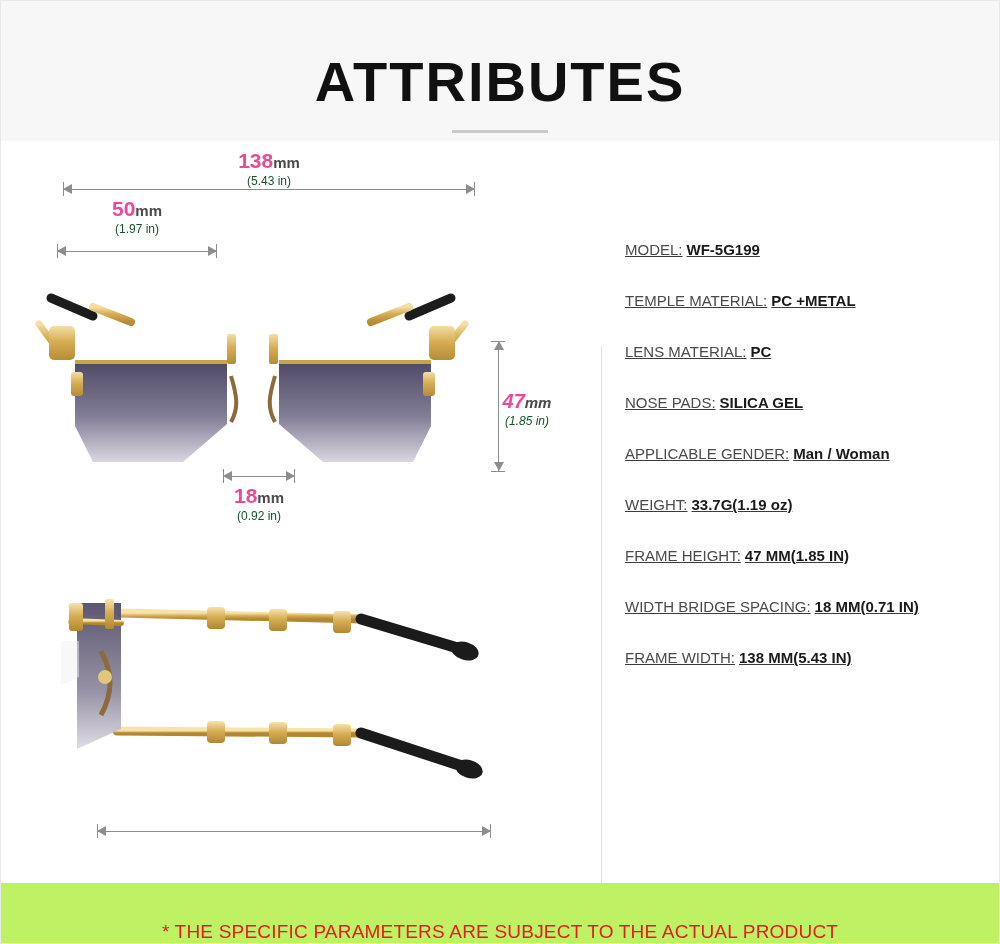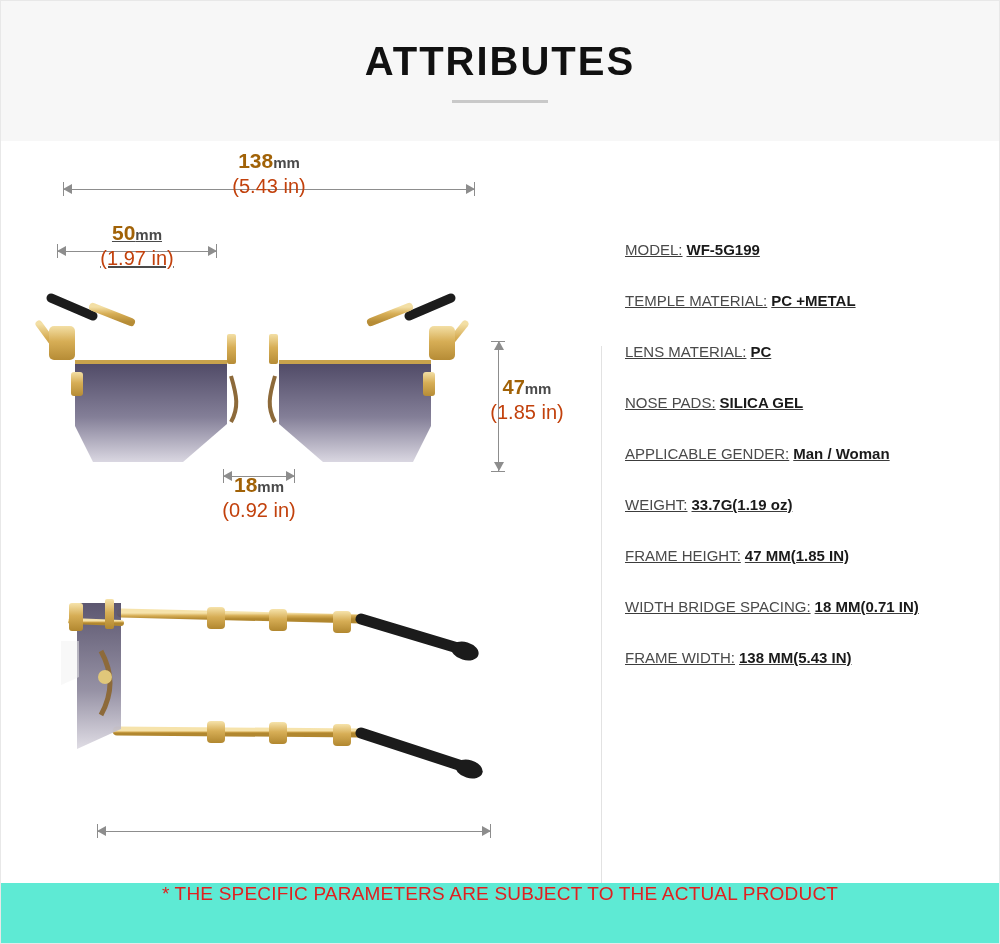--- a/index.html
+++ b/index.html
@@ -24,23 +24,23 @@
   
   .header {
     position: absolute;
     left: 0; top: 0;
     width: 100%;
     height: 140px;
     background: #f7f7f7;
     text-align: center;
   }
   .title {
-    margin: 2px;
+    margin: 12px;
     padding-top: 36px;
-    font-size: 40px;
+    font-size: 56px;
     font-weight: bold;
     letter-spacing: 2px;
     color: #111111;
     font-family: "Liberation Sans", sans-serif;
   }
   .title-rule {
     width: 96px;
     height: 3px;
     background: #c9c9c9;
     margin: 16px auto 0 auto;
@@ -94,30 +94,30 @@
   
   .dim {
     position: absolute;
     text-align: center;
     color: #4a4a4a;
     line-height: 1.15;
   }
   .dim .big {
     font-size: 21px;
     font-weight: bold;
-    color: #a16207;
+    color: #ec4899;
   }
   .dim .unit {
     font-size: 15px;
     font-weight: bold;
     color: #4a4a4a;
   }
   .dim .sub {
-    font-size: 20px;
-    color: #c2410c;
+    font-size: 12px;
+    color: #14532d;
     margin-top: 2px;
   }
   .dim.vert .big { font-size: 20px; }
 
   
   .arrowline {
     position: absolute;
     background: #8d8d8d;
   }
   .h-line { height: 1px; }
@@ -152,23 +152,23 @@
     border-right: 5px solid transparent;
     border-top: 9px solid #8d8d8d;
   }
   
   .footer {
     position: absolute;
     left: 0;
     bottom: 0;
     width: 100%;
     height: 60px;
-    background: #5eead4;
+    background: #bef264;
     display: flex;
-    align-items: flex-start;
+    align-items: flex-end;
     justify-content: center;
   }
   .footer-note {
     color: #e02020;
     font-size: 19px;
     letter-spacing: 0.2px;
   }
   svg { display: block; }
 </style>
 </head>
@@ -195,41 +195,41 @@
       <div class="dim" style="left:188px; top:8px; width:160px;">
         <span class="big">138</span><span class="unit">mm</span>
         <div class="sub">(5.43 in)</div>
       </div>
 
       <div class="arrowline h-line" style="left:56px; top:110px; width:160px;"></div>
       <div class="arrow-head ah-left" style="left:56px; top:105px;"></div>
       <div class="arrow-head ah-right" style="left:207px; top:105px;"></div>
       <div class="cap cap-v" style="left:56px; top:103px;"></div>
       <div class="cap cap-v" style="left:215px; top:103px;"></div>
-      <div class="dim" style="left:56px; top:80px; width:160px;text-decoration:underline;">
+      <div class="dim" style="left:56px; top:56px; width:160px;">
         <span class="big">50</span><span class="unit">mm</span>
         <div class="sub">(1.97 in)</div>
       </div>
 
       <div class="arrowline v-line" style="left:497px; top:200px; height:130px;"></div>
       <div class="arrow-head ah-up" style="left:493px; top:200px;"></div>
       <div class="arrow-head ah-down" style="left:493px; top:321px;"></div>
       <div class="cap cap-h" style="left:490px; top:200px;"></div>
       <div class="cap cap-h" style="left:490px; top:330px;"></div>
-      <div class="dim vert" style="left:470px; top:235px; width:112px;">
+      <div class="dim vert" style="left:470px; top:249px; width:112px;font-style:italic;">
         <span class="big">47</span><span class="unit">mm</span>
         <div class="sub">(1.85 in)</div>
       </div>
 
       <div class="arrowline h-line" style="left:222px; top:335px; width:72px;"></div>
       <div class="arrow-head ah-left" style="left:222px; top:330px;"></div>
       <div class="arrow-head ah-right" style="left:285px; top:330px;"></div>
       <div class="cap cap-v" style="left:222px; top:328px;"></div>
       <div class="cap cap-v" style="left:293px; top:328px;"></div>
-      <div class="dim" style="left:178px; top:332px; width:160px;">
+      <div class="dim" style="left:178px; top:343px; width:160px;">
         <span class="big">18</span><span class="unit">mm</span>
         <div class="sub">(0.92 in)</div>
       </div>
 
       <div class="arrowline h-line" style="left:96px; top:690px; width:394px;"></div>
       <div class="arrow-head ah-left" style="left:96px; top:685px;"></div>
       <div class="arrow-head ah-right" style="left:481px; top:685px;"></div>
       <div class="cap cap-v" style="left:96px; top:683px;"></div>
       <div class="cap cap-v" style="left:489px; top:683px;"></div>
 

